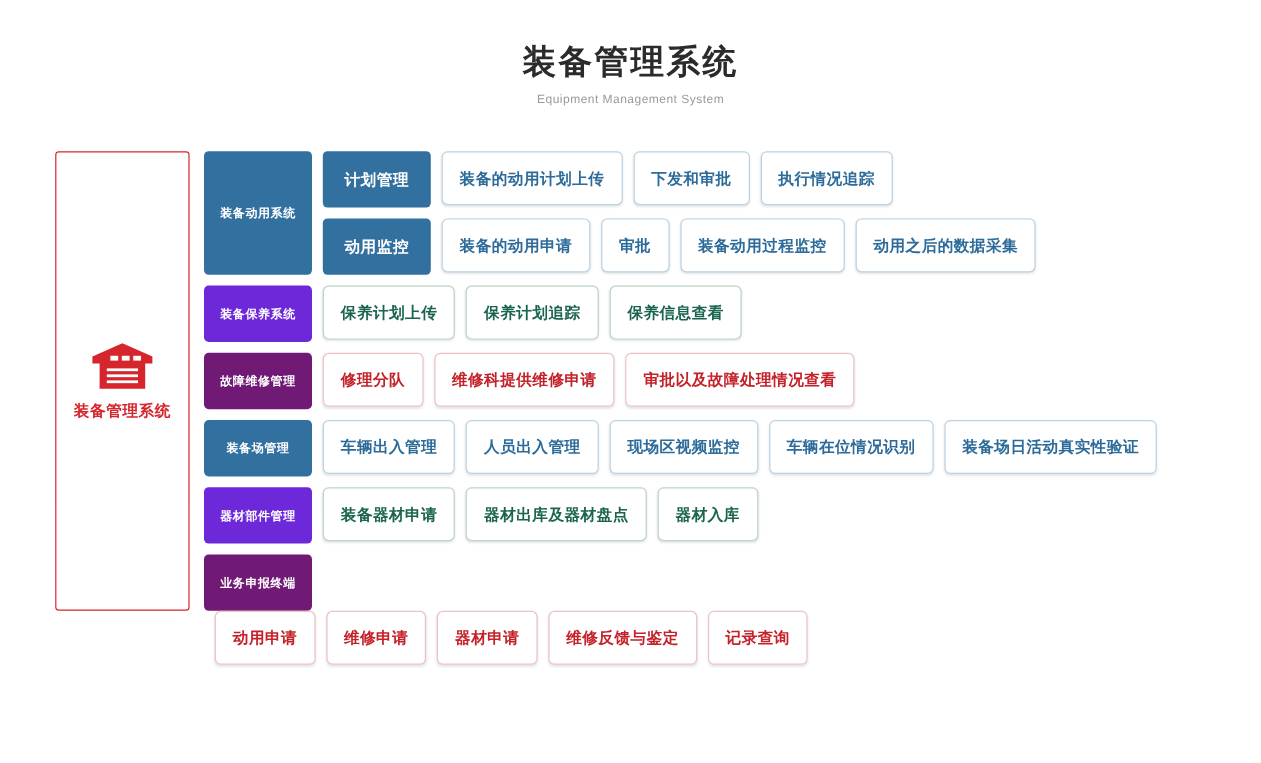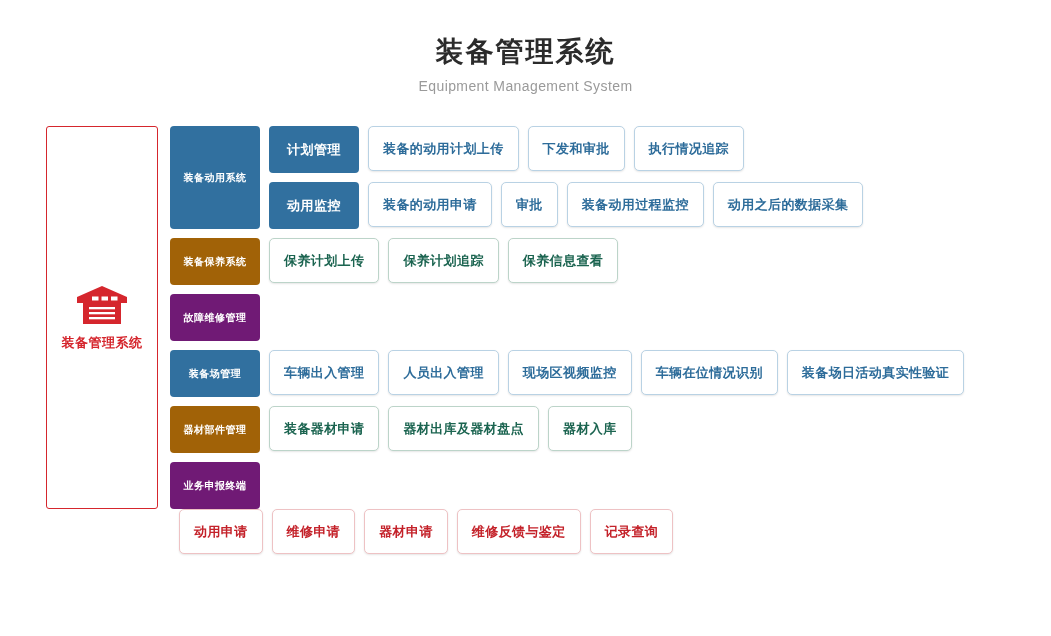--- a/index.html
+++ b/index.html
@@ -23,21 +23,21 @@
   }
   .page-title {
     font-size: 28px;
     font-weight: bold;
     color: #2b2b2b;
     letter-spacing: 2px;
     line-height: 1.25;
     margin: 0;
   }
   .page-subtitle {
-    font-size: 14px;
+    font-size: 10px;
     color: #9a9a9a;
     letter-spacing: 0.4px;
     margin-top: 9px;
     font-weight: normal;
   }
 
   
   .board {
     position: absolute;
     left: 0;
@@ -149,21 +149,21 @@
     padding: 0 14px;
     box-sizing: border-box;
     white-space: nowrap;
     border-width: 1px;
     border-style: solid;
     box-shadow: 0 1px 2px rgba(0,0,0,0.10);
   }
 
   
   .theme-blue  .cat, .theme-blue  .subcat { background: #31709f; }
-  .theme-green .cat, .theme-green .subcat { background: #a16207; }
+  .theme-green .cat, .theme-green .subcat { background: #6d28d9; }
   .theme-red   .cat, .theme-red   .subcat { background: #701a75; }
 
   .theme-blue  .leaf { border-color: #b9d2e4; color: #2d6c9a; }
   .theme-green .leaf { border-color: #bcd4c9; color: #1b6450; }
   .theme-red   .leaf { border-color: #eec2c4; color: #c4222a; }
 
   .cat.h2 { height: 103px; }
   .cat.h1 { height: 47px; }
 </style>
 </head>
@@ -218,20 +218,27 @@
         <div class="subrow">
           <div class="leaf">保养计划上传</div>
           <div class="leaf">保养计划追踪</div>
           <div class="leaf">保养信息查看</div>
         </div>
       </div>
     </div>
 
     <div class="group theme-red">
       <div class="cat h1">故障维修管理</div>
+      <div class="subrows">
+        <div class="subrow">
+          <div class="leaf">修理分队</div>
+          <div class="leaf">维修科提供维修申请</div>
+          <div class="leaf">审批以及故障处理情况查看</div>
+        </div>
+      </div>
     </div>
 
     <div class="group theme-blue">
       <div class="cat h1">装备场管理</div>
       <div class="subrows">
         <div class="subrow">
           <div class="leaf">车辆出入管理</div>
           <div class="leaf">人员出入管理</div>
           <div class="leaf">现场区视频监控</div>
           <div class="leaf">车辆在位情况识别</div>

